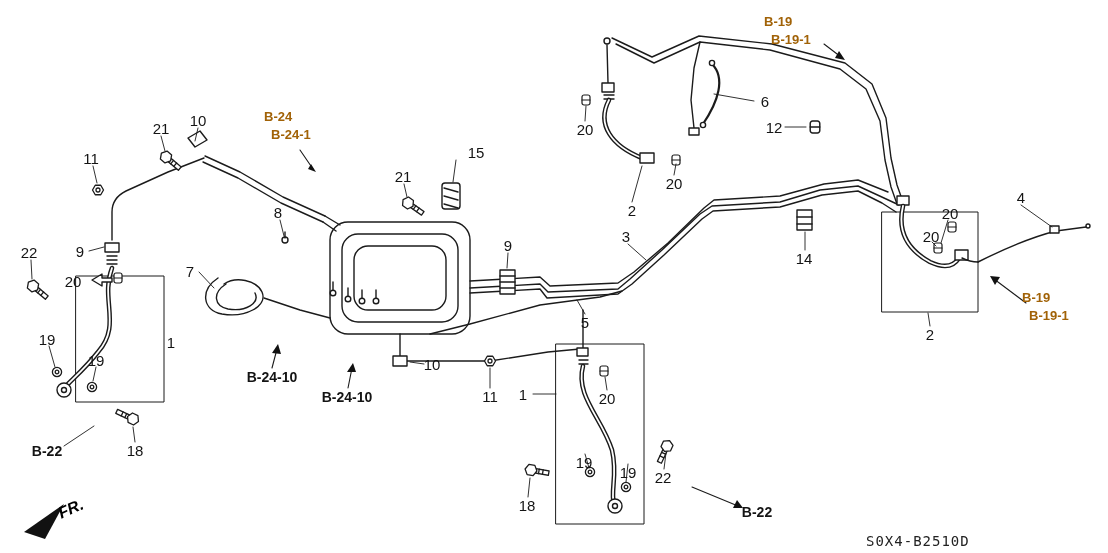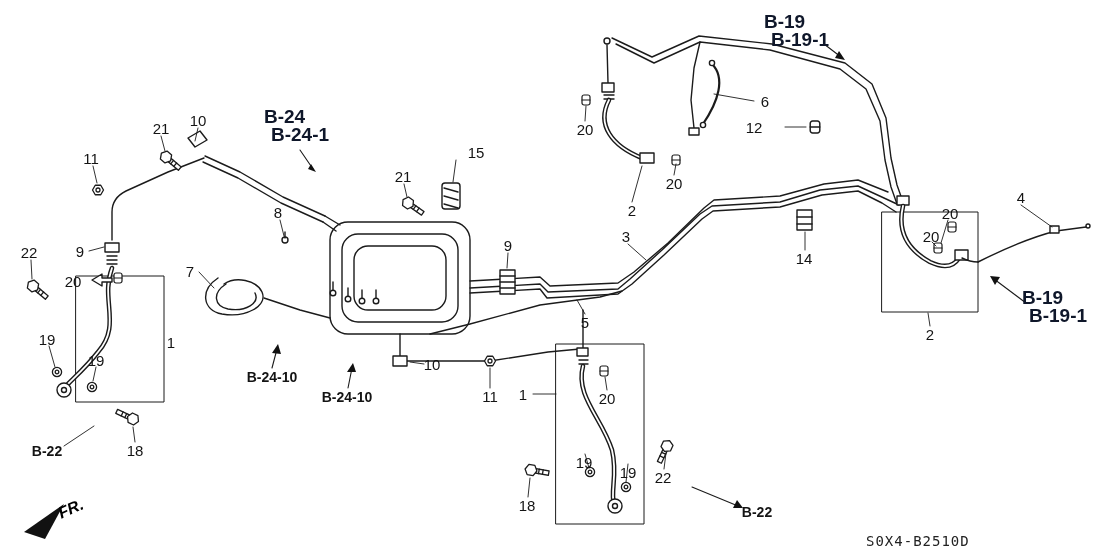--- a/index.html
+++ b/index.html
@@ -8,22 +8,22 @@
     background:#ffffff;font-family:"Liberation Sans",sans-serif;color:#111;
   }
   .stage{position:absolute;inset:0}
   svg{position:absolute;left:0;top:0;display:block}
   .lbl{
     position:absolute;transform:translate(-50%,-50%);
     font-size:15px;line-height:15px;color:#141414;white-space:nowrap;
   }
   .ref{font-weight:bold;font-size:14px}
   .refblock{
-    position:absolute;font-weight:bold;font-size:19px;line-height:18px;
-    color:#0f172a;white-space:nowrap;
+    position:absolute;font-weight:bold;font-size:13px;line-height:18px;
+    color:#a16207;white-space:nowrap;
   }
   .refblock .l2{padding-left:7px}
   .code{
     position:absolute;left:866px;top:513px;
     font-family:"DejaVu Sans Mono",monospace;font-size:14px;letter-spacing:1px;color:#222;margin-top:20px;
   }
   .fr{
     position:absolute;left:58px;top:500px;transform:rotate(-24deg);
     font-weight:bold;font-style:italic;font-size:16px;color:#000;
   }
@@ -241,21 +241,21 @@
   <div class="lbl" style="left:476px;top:152px">15</div>
   <div class="lbl" style="left:508px;top:245px">9</div>
   <div class="lbl" style="left:432px;top:364px">10</div>
   <div class="lbl" style="left:490px;top:396px">11</div>
   <div class="lbl" style="left:585px;top:322px">5</div>
   <div class="lbl" style="left:626px;top:236px">3</div>
   <div class="lbl" style="left:632px;top:210px">2</div>
   <div class="lbl" style="left:585px;top:129px">20</div>
   <div class="lbl" style="left:674px;top:183px">20</div>
   <div class="lbl" style="left:765px;top:101px">6</div>
-  <div class="lbl" style="left:754px;top:127px">12</div>
+  <div class="lbl" style="left:774px;top:127px">12</div>
   <div class="lbl" style="left:804px;top:258px">14</div>
   <div class="lbl" style="left:523px;top:394px">1</div>
   <div class="lbl" style="left:607px;top:398px">20</div>
   <div class="lbl" style="left:584px;top:462px">19</div>
   <div class="lbl" style="left:628px;top:472px">19</div>
   <div class="lbl" style="left:527px;top:505px">18</div>
   <div class="lbl" style="left:663px;top:477px">22</div>
   <div class="lbl" style="left:930px;top:334px">2</div>
   <div class="lbl" style="left:950px;top:213px">20</div>
   <div class="lbl" style="left:931px;top:236px">20</div>

